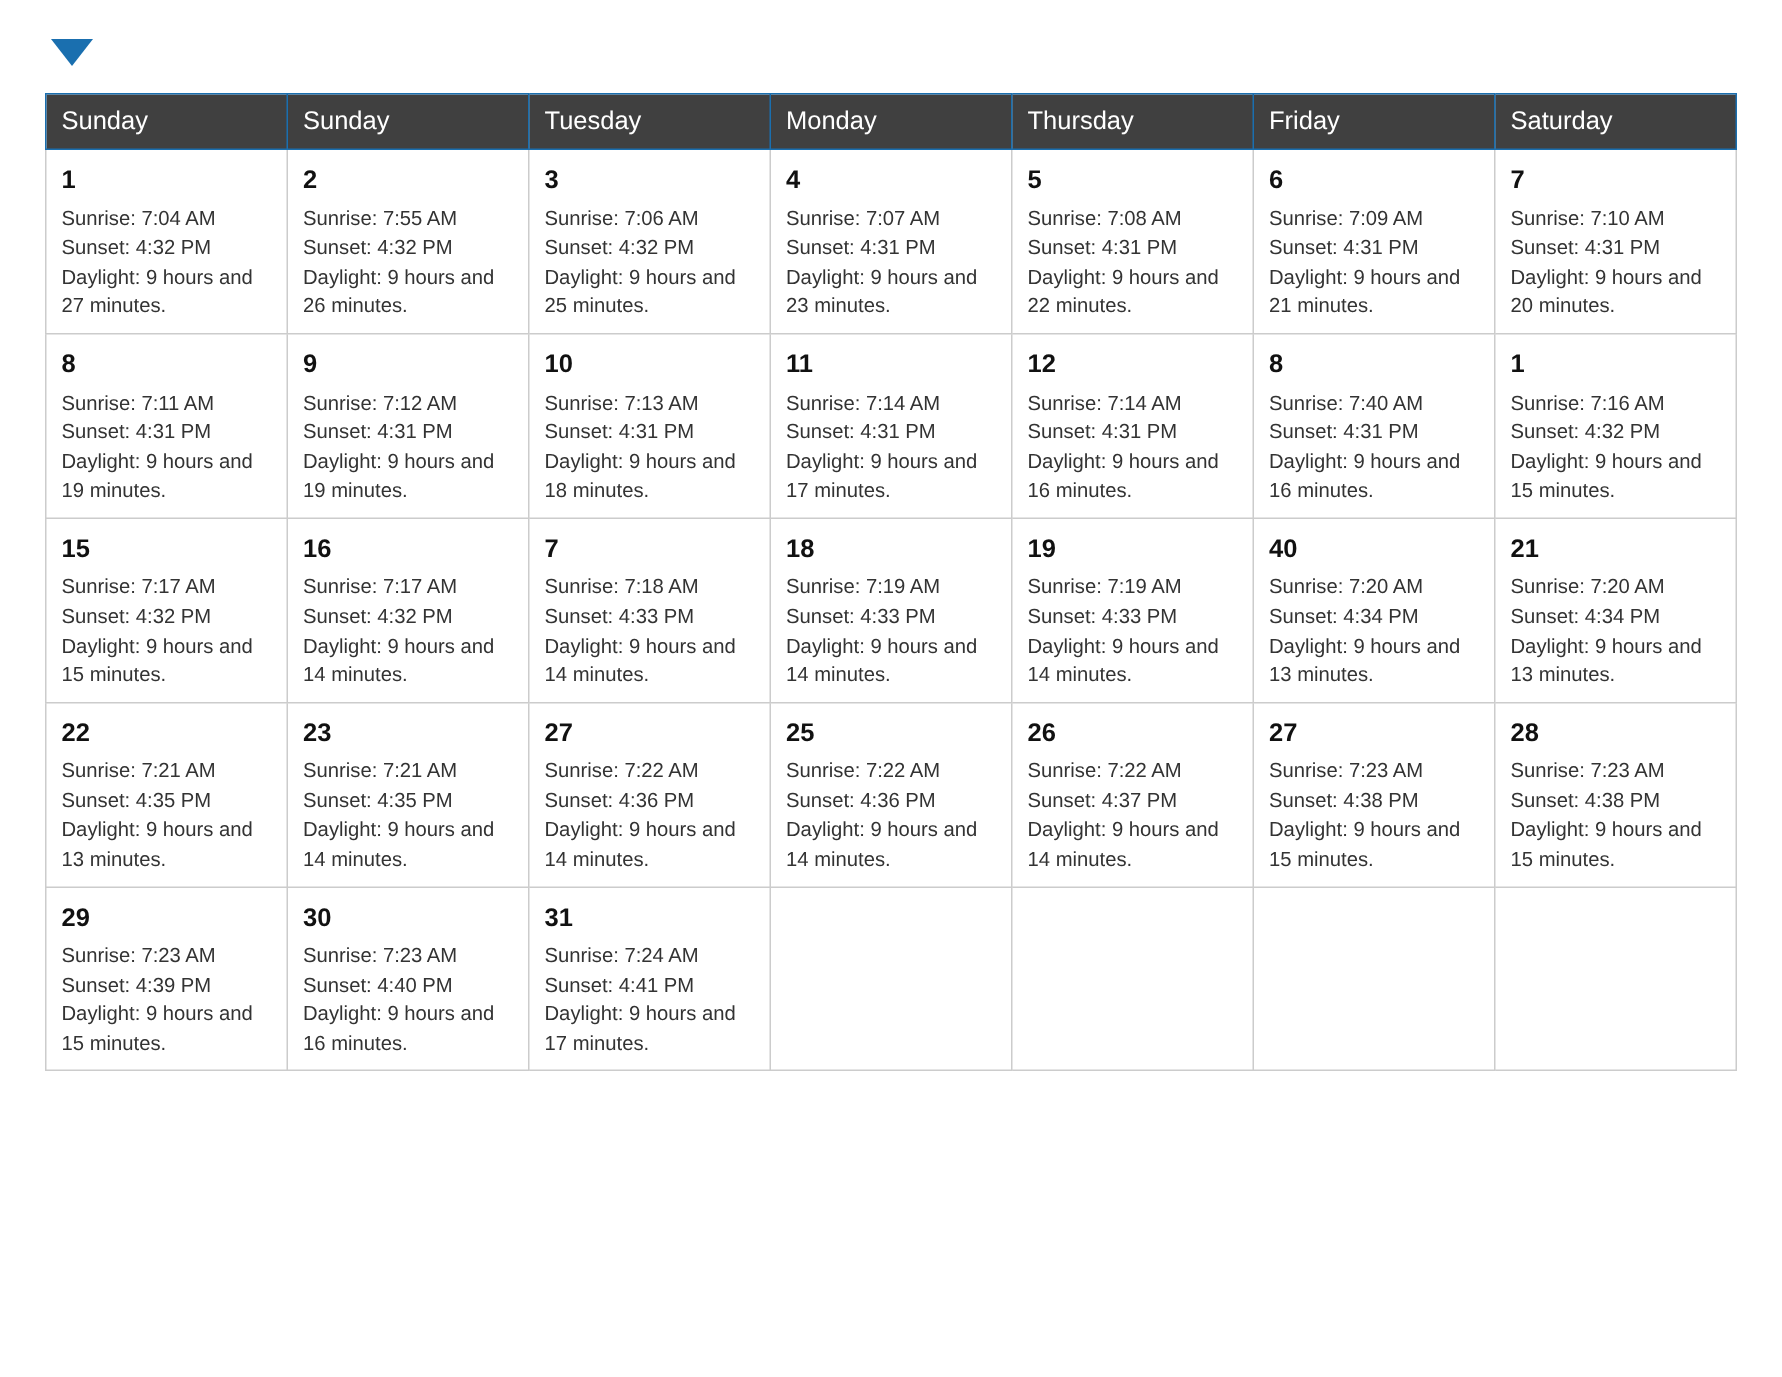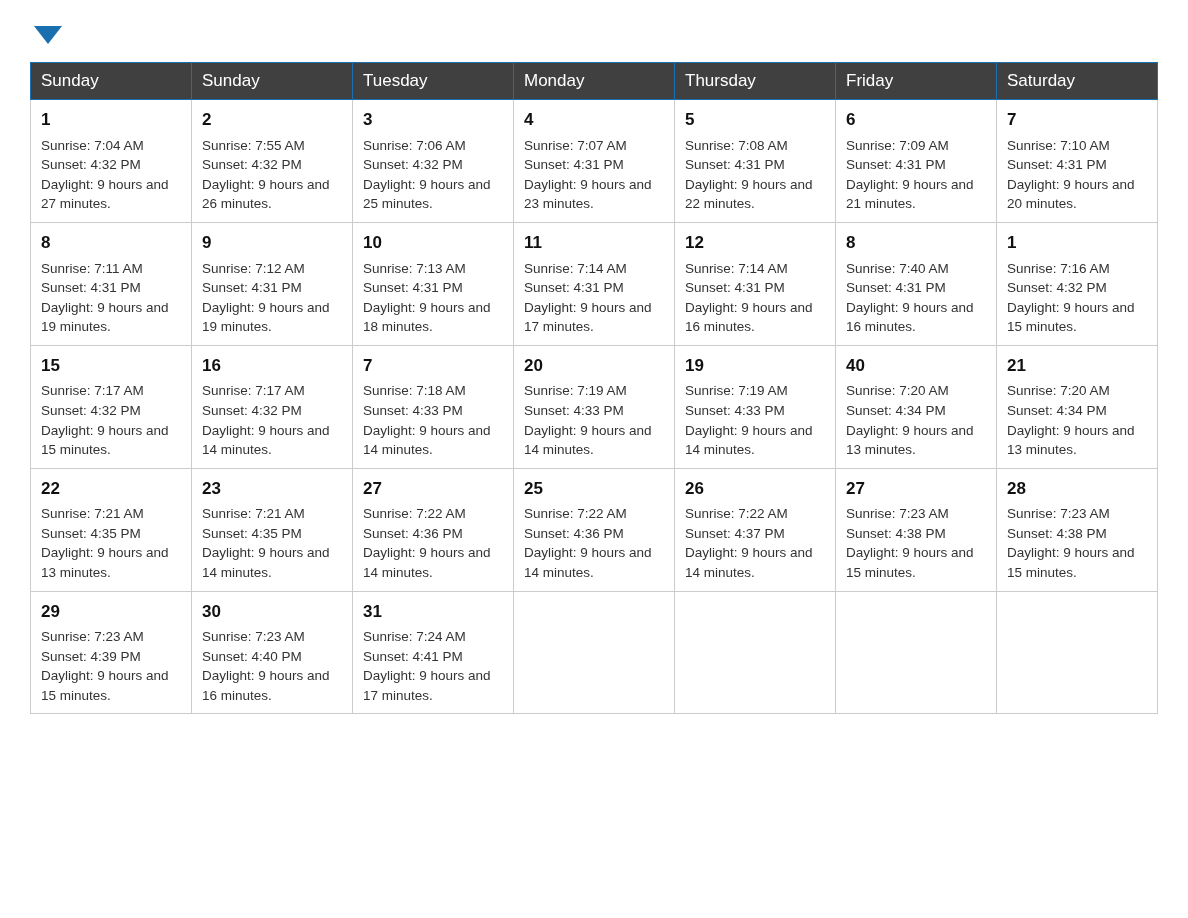--- a/index.html
+++ b/index.html
@@ -145,21 +145,21 @@
         <td><span class="day-num">10</span><span class="day-info">Sunrise: 7:13 AM</span><br><span class="day-info">Sunset: 4:31 PM</span><br><span class="day-info">Daylight: 9 hours and 18 minutes.</span></td>
         <td><span class="day-num">11</span><span class="day-info">Sunrise: 7:14 AM</span><br><span class="day-info">Sunset: 4:31 PM</span><br><span class="day-info">Daylight: 9 hours and 17 minutes.</span></td>
         <td><span class="day-num">12</span><span class="day-info">Sunrise: 7:14 AM</span><br><span class="day-info">Sunset: 4:31 PM</span><br><span class="day-info">Daylight: 9 hours and 16 minutes.</span></td>
         <td><span class="day-num">8</span><span class="day-info">Sunrise: 7:40 AM</span><br><span class="day-info">Sunset: 4:31 PM</span><br><span class="day-info">Daylight: 9 hours and 16 minutes.</span></td>
         <td><span class="day-num">1</span><span class="day-info">Sunrise: 7:16 AM</span><br><span class="day-info">Sunset: 4:32 PM</span><br><span class="day-info">Daylight: 9 hours and 15 minutes.</span></td>
       </tr>
       <tr>
         <td><span class="day-num">15</span><span class="day-info">Sunrise: 7:17 AM</span><br><span class="day-info">Sunset: 4:32 PM</span><br><span class="day-info">Daylight: 9 hours and 15 minutes.</span></td>
         <td><span class="day-num">16</span><span class="day-info">Sunrise: 7:17 AM</span><br><span class="day-info">Sunset: 4:32 PM</span><br><span class="day-info">Daylight: 9 hours and 14 minutes.</span></td>
         <td><span class="day-num">7</span><span class="day-info">Sunrise: 7:18 AM</span><br><span class="day-info">Sunset: 4:33 PM</span><br><span class="day-info">Daylight: 9 hours and 14 minutes.</span></td>
-        <td><span class="day-num">20</span><span class="day-info">Sunrise: 7:19 AM</span><br><span class="day-info">Sunset: 4:33 PM</span><br><span class="day-info">Daylight: 9 hours and 14 minutes.</span></td>
+        <td><span class="day-num">18</span><span class="day-info">Sunrise: 7:19 AM</span><br><span class="day-info">Sunset: 4:33 PM</span><br><span class="day-info">Daylight: 9 hours and 14 minutes.</span></td>
         <td><span class="day-num">19</span><span class="day-info">Sunrise: 7:19 AM</span><br><span class="day-info">Sunset: 4:33 PM</span><br><span class="day-info">Daylight: 9 hours and 14 minutes.</span></td>
         <td><span class="day-num">40</span><span class="day-info">Sunrise: 7:20 AM</span><br><span class="day-info">Sunset: 4:34 PM</span><br><span class="day-info">Daylight: 9 hours and 13 minutes.</span></td>
         <td><span class="day-num">21</span><span class="day-info">Sunrise: 7:20 AM</span><br><span class="day-info">Sunset: 4:34 PM</span><br><span class="day-info">Daylight: 9 hours and 13 minutes.</span></td>
       </tr>
       <tr>
         <td><span class="day-num">22</span><span class="day-info">Sunrise: 7:21 AM</span><br><span class="day-info">Sunset: 4:35 PM</span><br><span class="day-info">Daylight: 9 hours and 13 minutes.</span></td>
         <td><span class="day-num">23</span><span class="day-info">Sunrise: 7:21 AM</span><br><span class="day-info">Sunset: 4:35 PM</span><br><span class="day-info">Daylight: 9 hours and 14 minutes.</span></td>
         <td><span class="day-num">27</span><span class="day-info">Sunrise: 7:22 AM</span><br><span class="day-info">Sunset: 4:36 PM</span><br><span class="day-info">Daylight: 9 hours and 14 minutes.</span></td>
         <td><span class="day-num">25</span><span class="day-info">Sunrise: 7:22 AM</span><br><span class="day-info">Sunset: 4:36 PM</span><br><span class="day-info">Daylight: 9 hours and 14 minutes.</span></td>
         <td><span class="day-num">26</span><span class="day-info">Sunrise: 7:22 AM</span><br><span class="day-info">Sunset: 4:37 PM</span><br><span class="day-info">Daylight: 9 hours and 14 minutes.</span></td>

